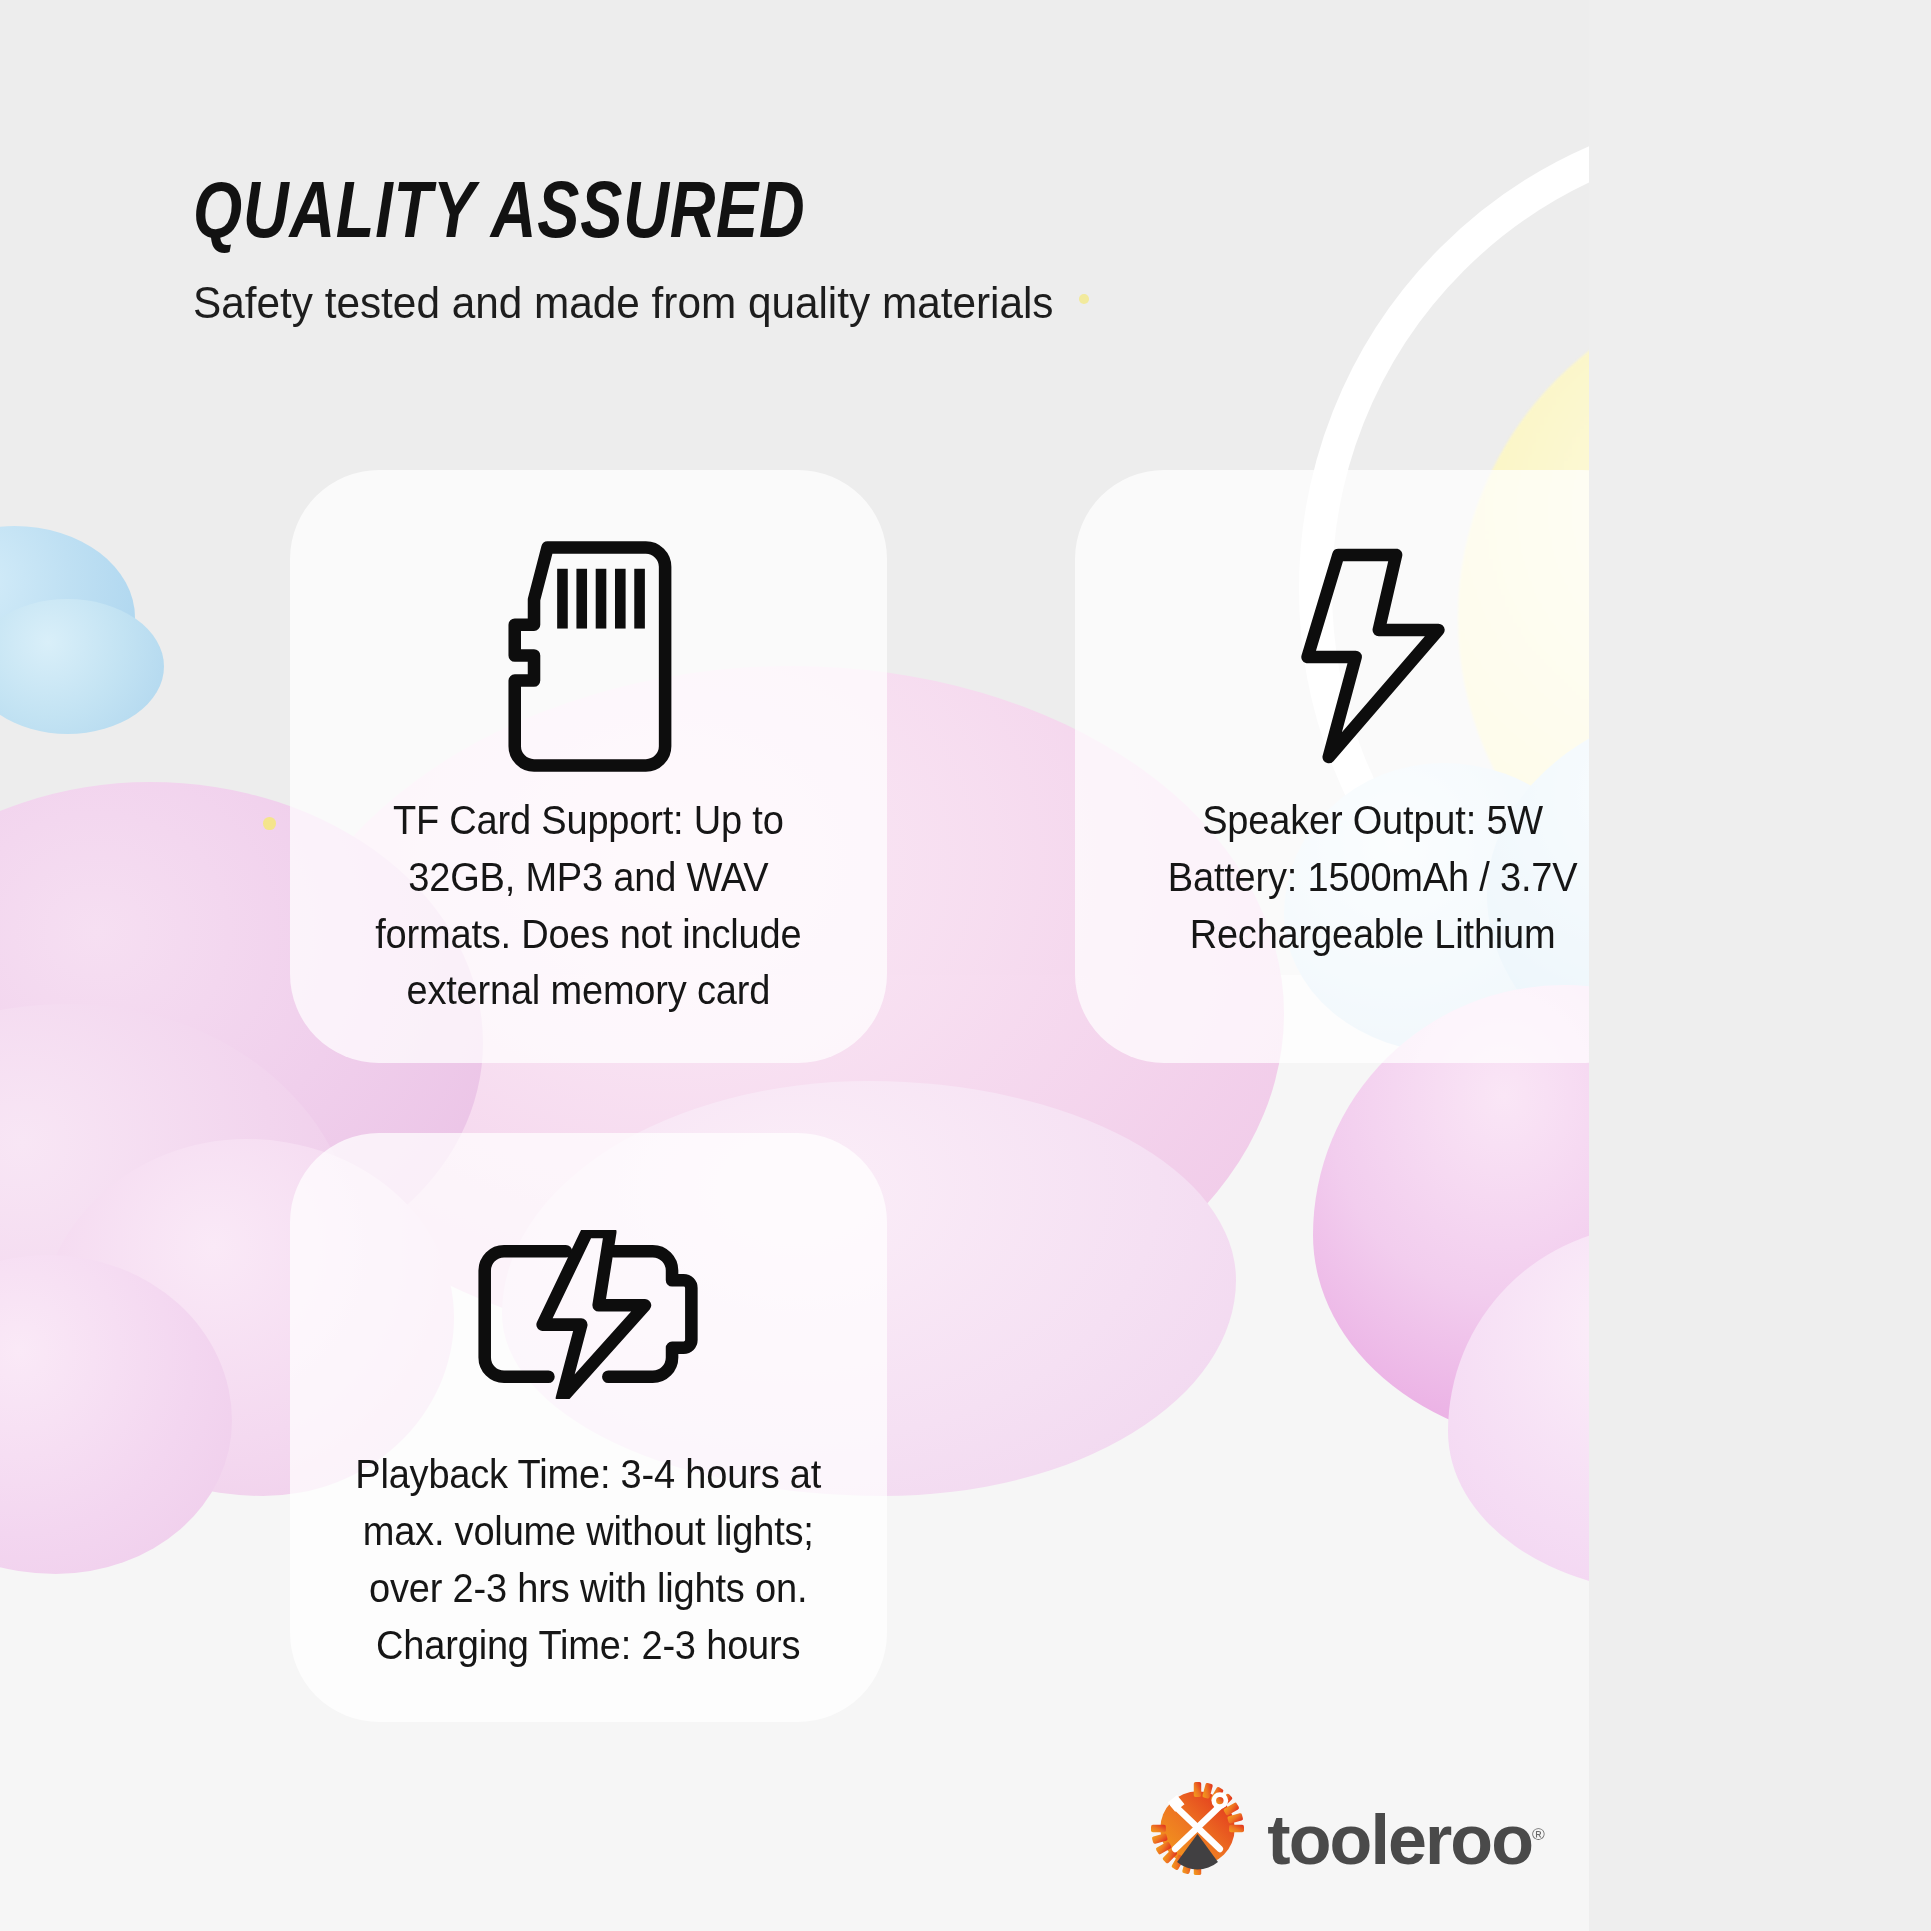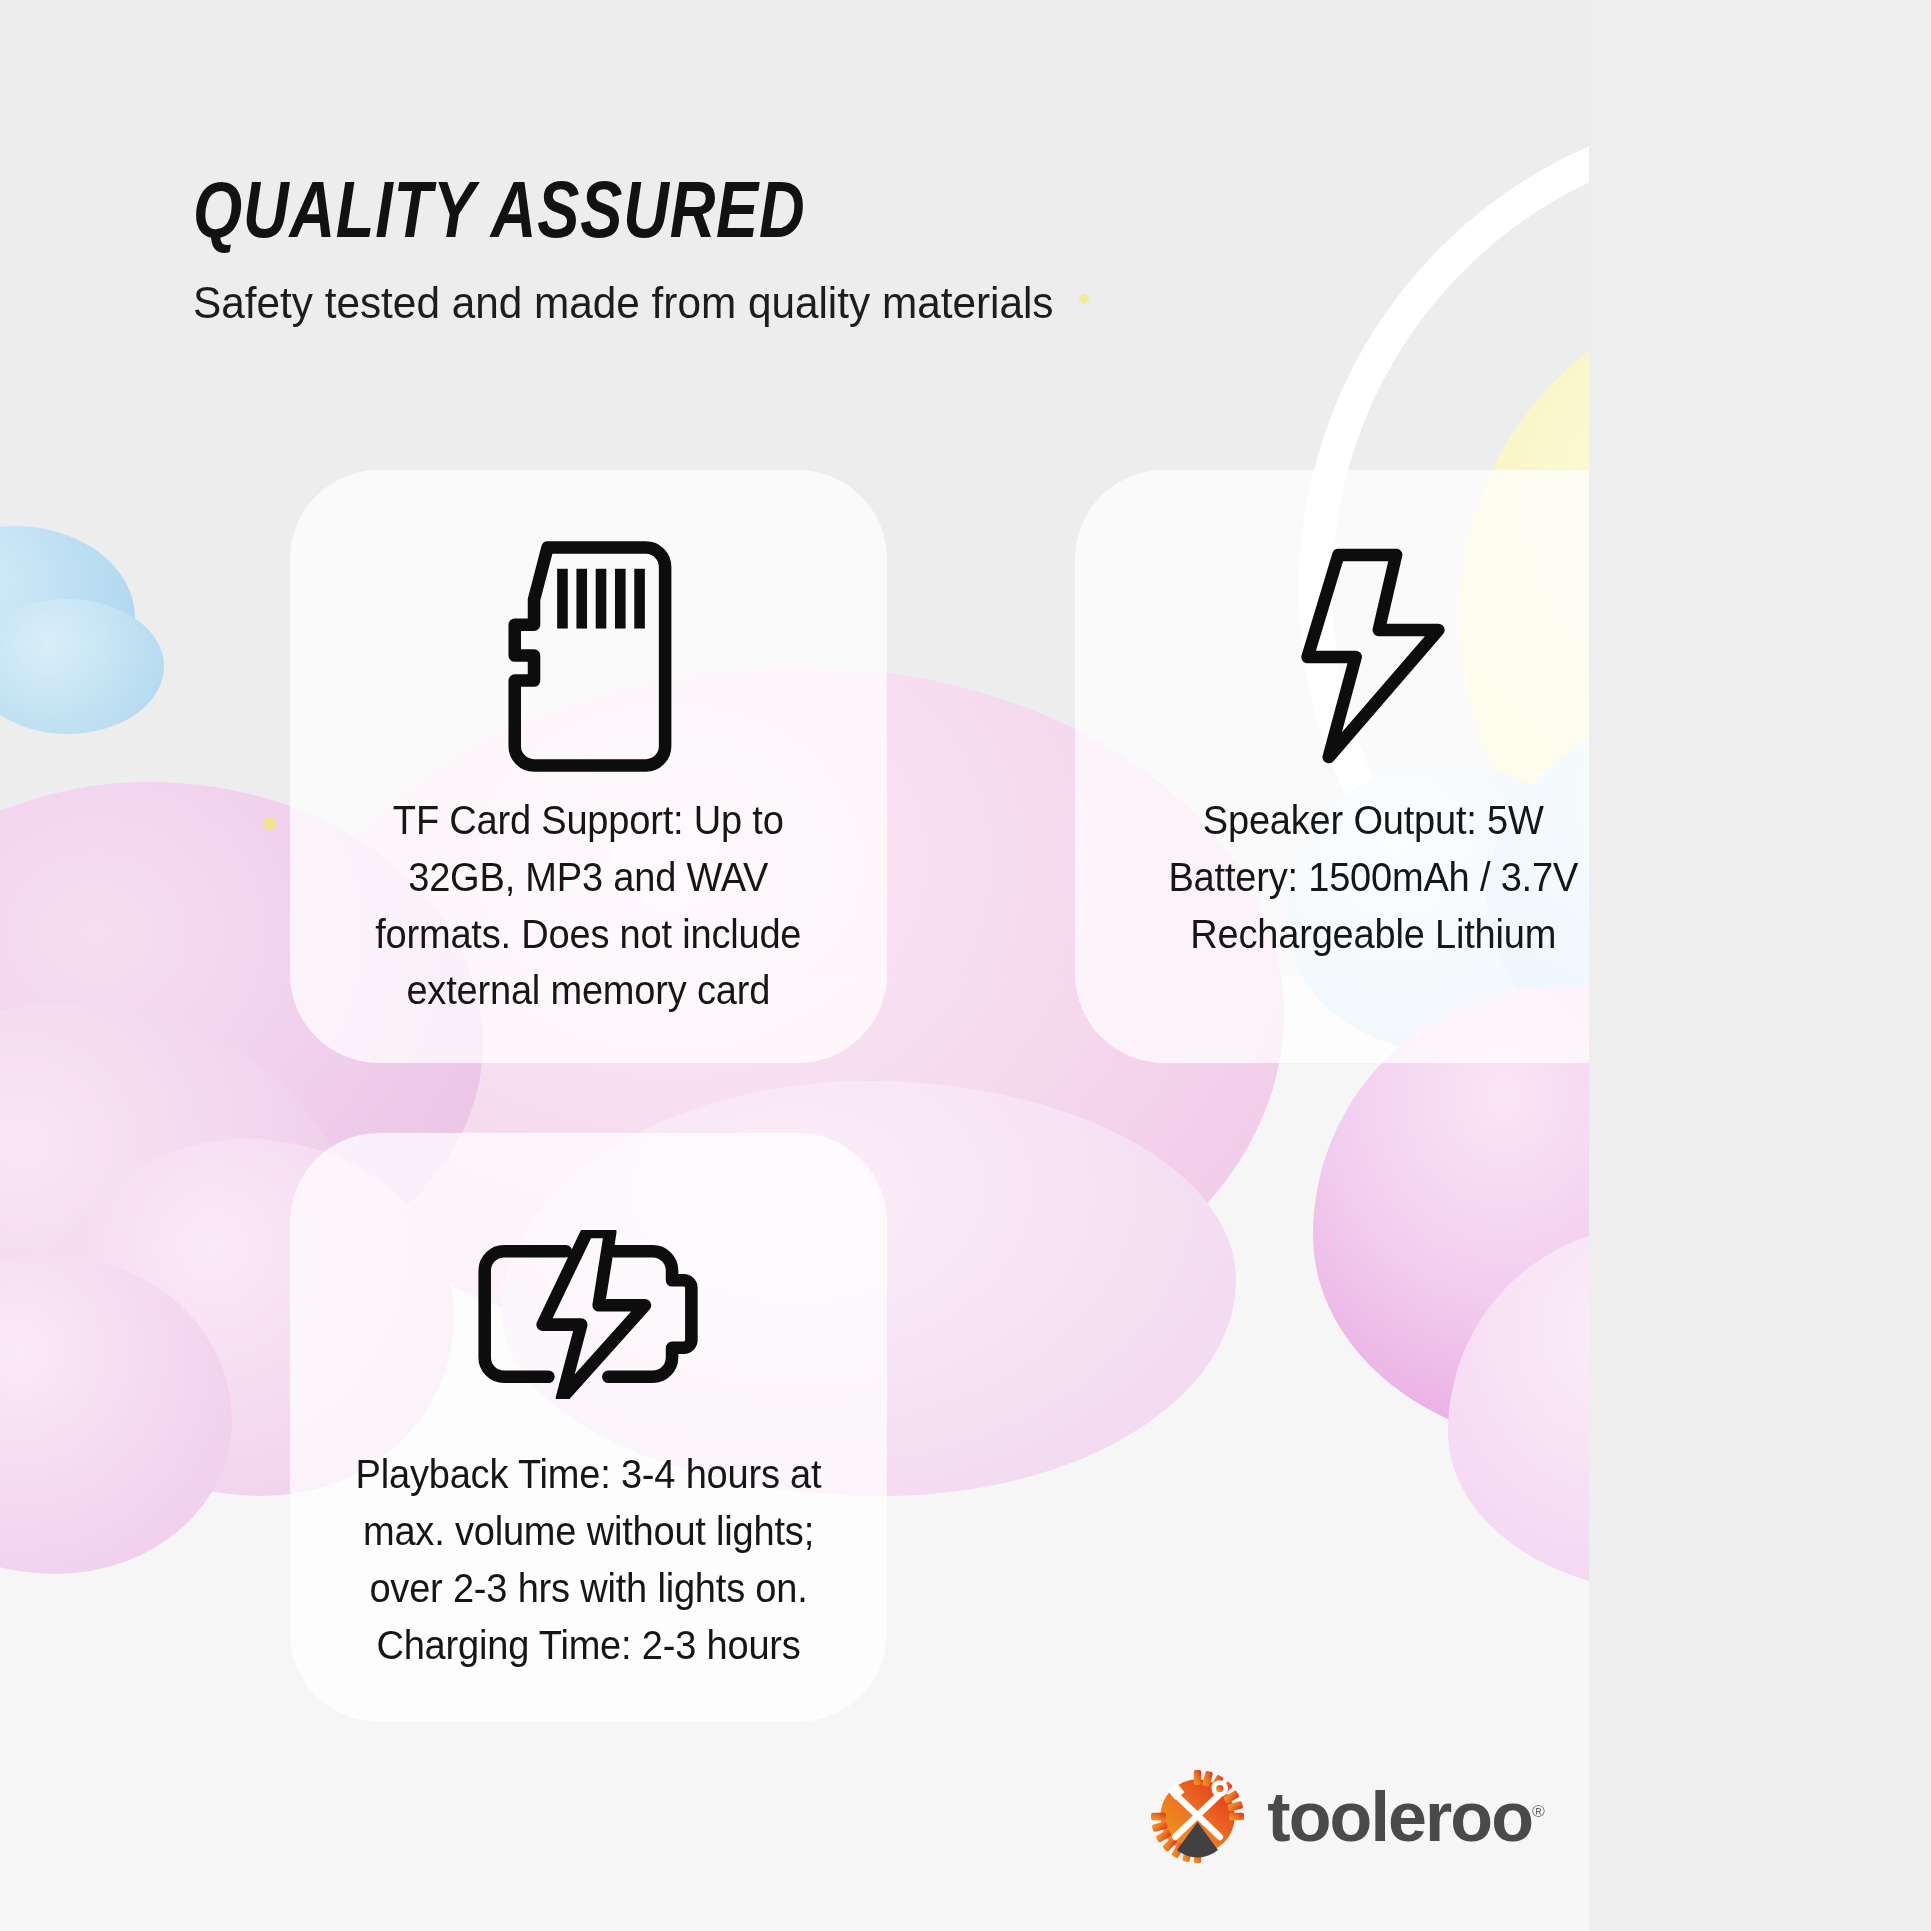--- a/index.html
+++ b/index.html
@@ -173,20 +173,21 @@
   .grid-row + .grid-row{ margin-top:70px; }
 
   .card{
     position:relative;
     width:597px;
     min-height:579px;
     border-radius:89px;
     background:rgba(255,255,255,.72);
     display:flex;
     flex-direction:column;
+    align-items:center;
     padding:50px 44px 44px;
   }
   .card-icon{
     height:272px;
     display:flex;
     align-items:center;
     justify-content:center;
   }
   .card-text{
     font-family:"Liberation Sans", sans-serif;
@@ -197,23 +198,23 @@
     transform:scaleX(.95);
     letter-spacing:-0.2px;
     white-space:pre-line;
   }
   .card-row2 .card{ min-height:589px; }
   .card-row2 .card-icon{ height:263px; }
 
   
   .logo{
     position:absolute;
-    right:46px; bottom:68px;
+    right:46px; bottom:56px;
     display:flex;
-    align-items:center;
+    align-items:flex-end;
     gap:23px;
   }
   .logo-mark{ width:93px; height:93px; display:block; }
   .logo-word{
     font-family:"Liberation Sans", sans-serif;
     font-weight:bold;
     font-size:70px;
     color:#4a4a4a;
     letter-spacing:-1.9px;
     position:relative;

